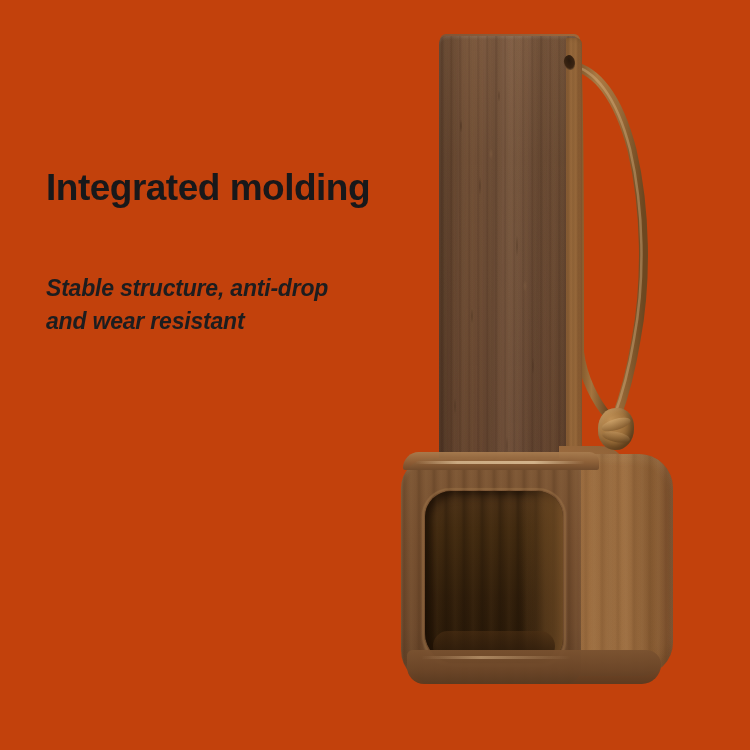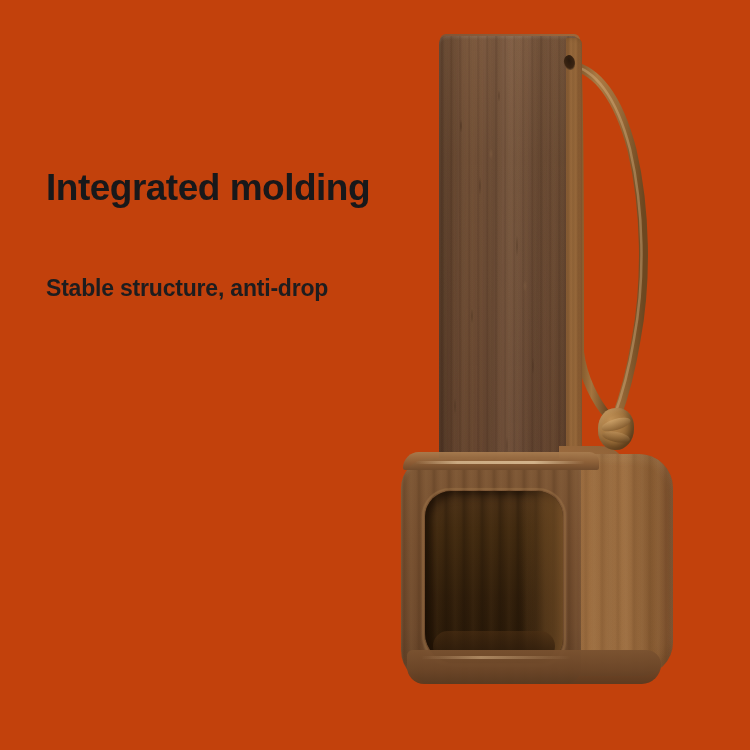--- a/index.html
+++ b/index.html
@@ -40,20 +40,21 @@
     left: 46px;
     top: 272px;
     width: 390px;
     font-family: "Liberation Sans", sans-serif;
     font-size: 23px;
     font-weight: bold;
     letter-spacing: -0.2px;
     color: #1d1d1f;
     line-height: 1.45;
     margin: 0;
+    font-style: italic;
   }
   .subhead .l2 { display: block; }
 
   
   .product {
     position: absolute;
     left: 0;
     top: 0;
     width: 750px;
     height: 750px;
@@ -359,20 +360,21 @@
 <body>
 
 <div id="page">
 
   <div class="text-block">
     <h1 class="headline">Integrated molding</h1>
   </div>
 
   <p class="subhead">
     <span class="l1">Stable structure, anti-drop</span>
+    <span class="l2">and wear resistant</span>
   </p>
 
   <div class="product">
 
     <svg class="cord-svg" viewBox="0 0 750 750">
       <defs>
         <linearGradient id="cordGrad" x1="0" y1="0" x2="1" y2="0">
           <stop offset="0%" stop-color="#6f4a22"></stop>
           <stop offset="35%" stop-color="#ab7a44"></stop>
           <stop offset="65%" stop-color="#9a6b39"></stop>

